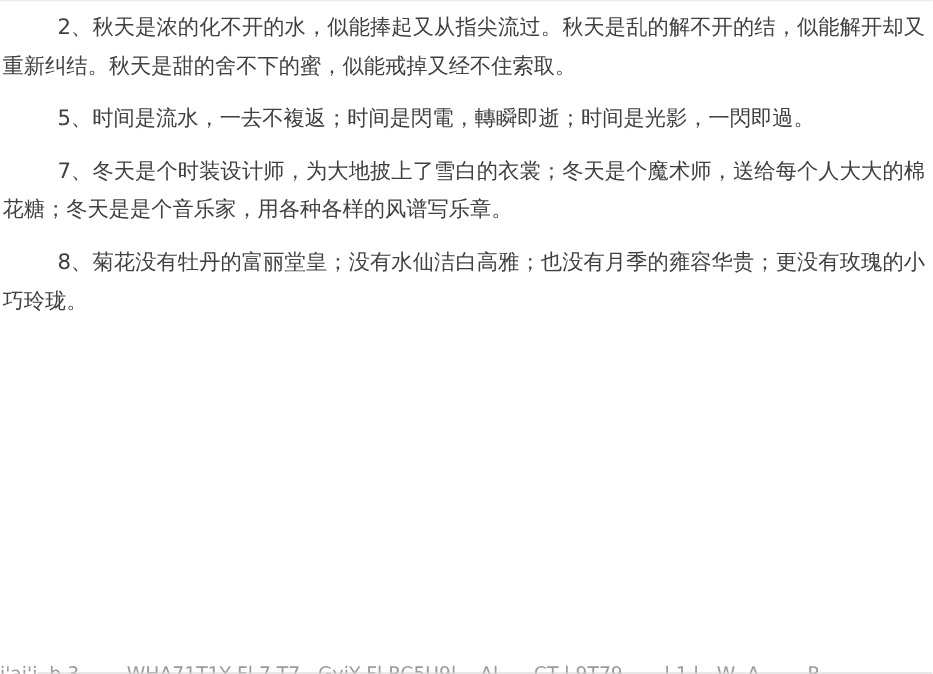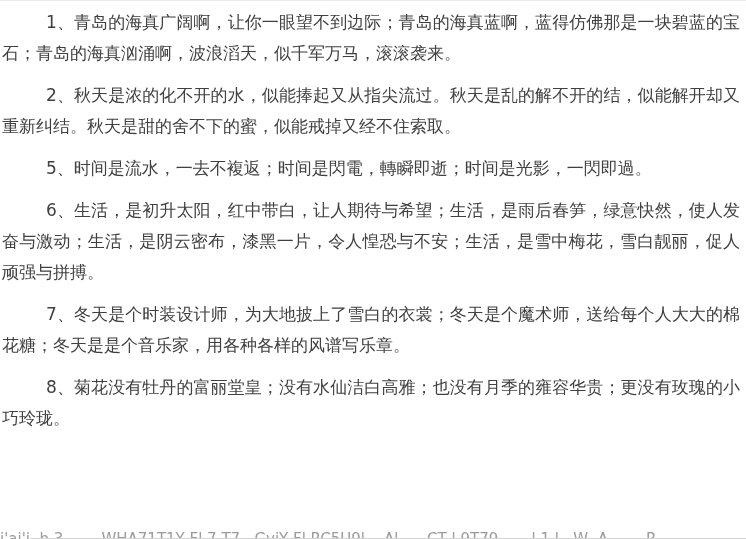--- a/index.html
+++ b/index.html
@@ -48,24 +48,22 @@
     right: 0;
     top: 537px;
     height: 1px;
     background: #d4d4d4;
   }
 </style>
 </head>
 <body>
 
 <div class="article">
-  <p>1、青岛的海真广阔啊，让你一眼望不到边际；青岛的海真蓝啊，蓝得仿佛那是一块碧蓝的宝石；青岛的海真汹涌啊，波浪滔天，似千军万马，滚滚袭来。</p>
   <p>2、秋天是浓的化不开的水，似能捧起又从指尖流过。秋天是乱的解不开的结，似能解开却又重新纠结。秋天是甜的舍不下的蜜，似能戒掉又经不住索取。</p>
   <p>5、时间是流水，一去不複返；时间是閃電，轉瞬即逝；时间是光影，一閃即過。</p>
-  <p>6、生活，是初升太阳，红中带白，让人期待与希望；生活，是雨后春笋，绿意快然，使人发奋与激动；生活，是阴云密布，漆黑一片，令人惶恐与不安；生活，是雪中梅花，雪白靓丽，促人顽强与拼搏。</p>
   <p>7、冬天是个时装设计师，为大地披上了雪白的衣裳；冬天是个魔术师，送给每个人大大的棉花糖；冬天是是个音乐家，用各种各样的风谱写乐章。</p>
   <p>8、菊花没有牡丹的富丽堂皇；没有水仙洁白高雅；也没有月季的雍容华贵；更没有玫瑰的小巧玲珑。</p>
 </div>
 
 <div class="footer-clip">
   <span class="footer-text">i'ai'i..b 3        WHA71T1Y Fl 7 T7   GviY Fl RC5U9l    Al      CT l 9T79       l 1 l   W  A        R</span>
 </div>
 <div class="bottom-divider"></div>
 
 </body></html>

